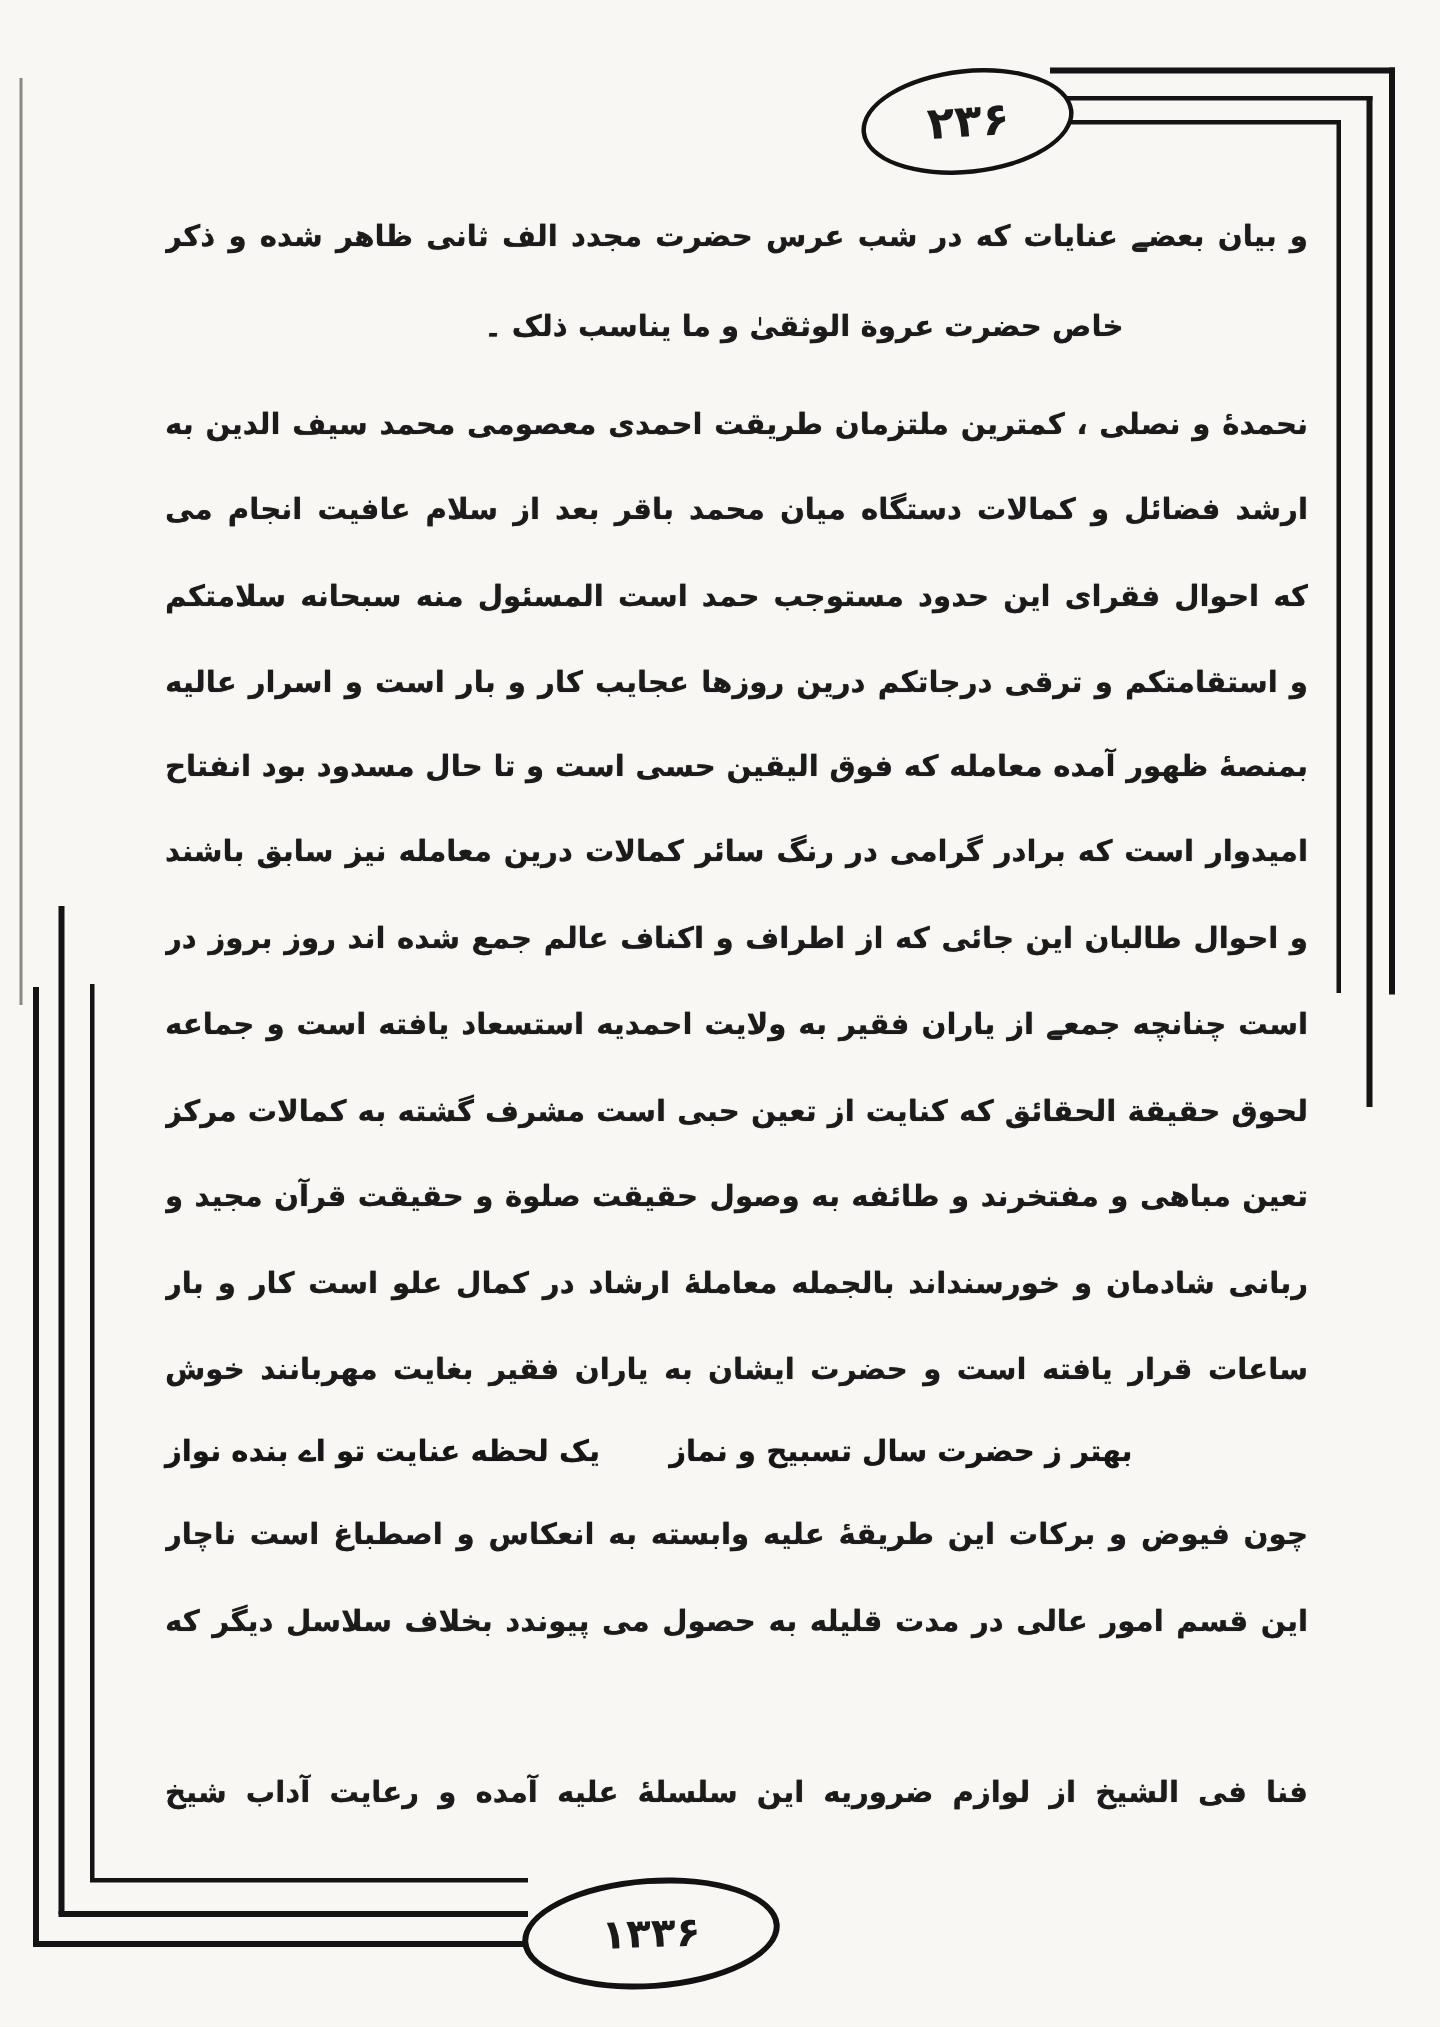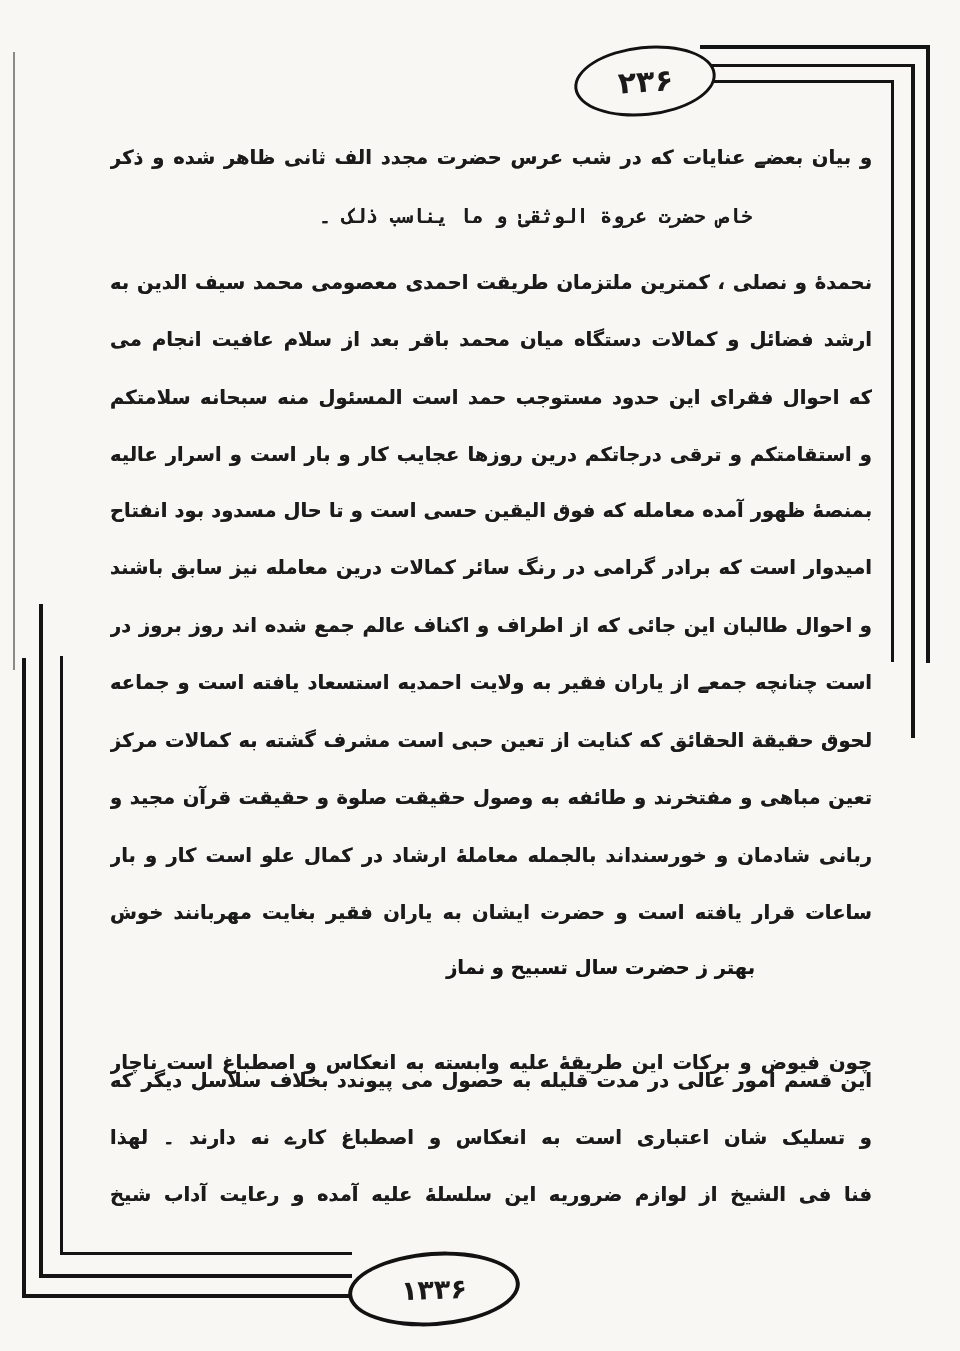--- a/index.html
+++ b/index.html
@@ -44,21 +44,20 @@
     font-size:19.5px;font-weight:bold;
     text-align:justify;text-align-last:justify;
     direction:rtl;
     overflow:hidden;
     color:#1b1b1b;
     text-shadow:0 0 .5px rgba(20,20,20,.75);
   }
   .tl.center{
     text-align:left;text-align-last:center;
     padding-left:90px;
-    font-family:Liberation Mono, monospace;
   }
   .couplet{
     position:absolute;left:0;right:117px;height:56px;line-height:56px;
     display:flex;justify-content:space-between;direction:rtl;
     font-size:19.5px;font-weight:bold;
     text-shadow:0 0 .5px rgba(20,20,20,.75);
     white-space:nowrap;
   }
   .couplet span{display:inline-block;}
 </style>
@@ -102,21 +101,21 @@
     <div class="tl" style="top:420px;">امیدوار است که برادر گرامی در رنگ سائر کمالات درین معامله نیز سابق باشند</div>
     <div class="tl" style="top:478px;">و احوال طالبان این جائی که از اطراف و اکناف عالم جمع شده اند روز بروز در ترقی</div>
     <div class="tl" style="top:535px;">است چنانچه جمعے از یاران فقیر به ولایت احمدیه استسعاد یافته است و جماعه به</div>
     <div class="tl" style="top:593px;">لحوق حقیقة الحقائق که کنایت از تعین حبی است مشرف گشته به کمالات مرکز آن</div>
     <div class="tl" style="top:650px;">تعین مباهی و مفتخرند و طائفه به وصول حقیقت صلوة و حقیقت قرآن مجید و حقیقت کعبهٔ</div>
     <div class="tl" style="top:708px;">ربانی شادمان و خورسنداند بالجمله معاملهٔ ارشاد در کمال علو است کار و بار سنین به</div>
     <div class="tl" style="top:765px;">ساعات قرار یافته است و حضرت ایشان به یاران فقیر بغایت مهربانند خوش گفت ؎</div>
 
     <div class="couplet" style="top:820px;">
       <span>بهتر ز حضرت سال تسبیح و نماز</span>
+      <span>یک لحظه عنایت تو اے بنده نواز</span>
     </div>
 
-    <div class="tl" style="top:915px;">چون فیوض و برکات این طریقهٔ علیه وابسته به انعکاس و اصطباغ است ناچار</div>
+    <div class="tl" style="top:875px;">چون فیوض و برکات این طریقهٔ علیه وابسته به انعکاس و اصطباغ است ناچار</div>
     <div class="tl" style="top:933px;">این قسم امور عالی در مدت قلیله به حصول می پیوندد بخلاف سلاسل دیگر که سلوک</div>
-    <div class="tl" style="top:990px;">و تسلیک شان اعتباری است به انعکاس و اصطباغ کارے نه دارند ۔ لهذا</div>
     <div class="tl" style="top:1047px;">فنا فی الشیخ از لوازم ضروریه این سلسلهٔ علیه آمده و رعایت آداب شیخ طریقت تسلیم</div>
   </div>
 
 </div>
 
 </body></html>

